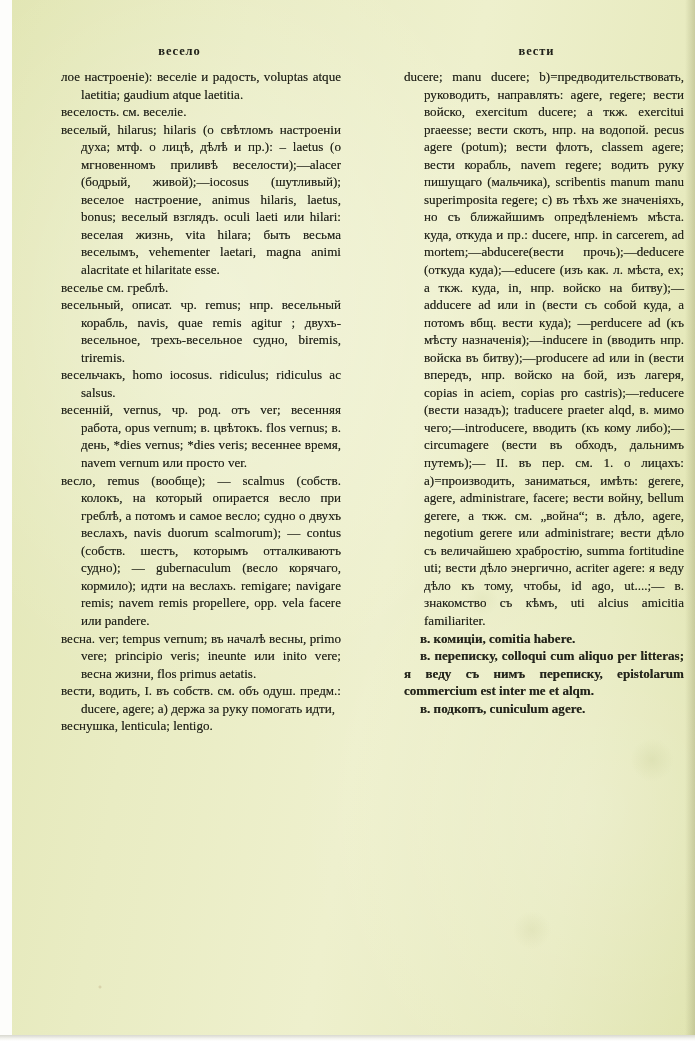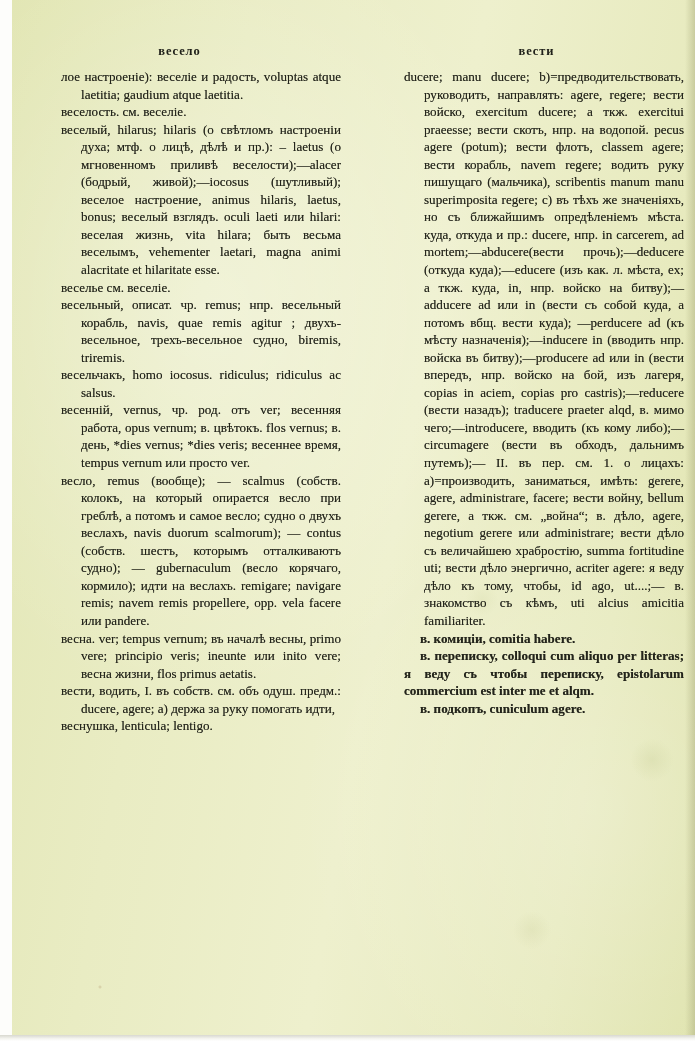--- a/index.html
+++ b/index.html
@@ -140,31 +140,31 @@
   <div class="running-heads">
     <div class="running-head left">весело</div>
     <div class="running-head right">вести</div>
   </div>
 
   <div id="columns">
     <div class="column left" id="col-left">
         <p class="entry">лое настроеніе): веселіе и радость, voluptas atque laetitia; gaudium atque laetitia.</p>
         <p class="entry">веселость. см. веселіе.</p>
         <p class="entry">веселый, hilarus; hilaris (о свѣтломъ настроеніи духа; мтф. о лицѣ, дѣлѣ и пр.): – laetus (о мгновенномъ приливѣ веселости);—alacer (бодрый, живой);—iocosus (шутливый); веселое настроение, animus hilaris, laetus, bonus; веселый взглядъ. oculi laeti или hilari: веселая жизнь, vita hilara; быть весьма веселымъ, vehementer laetari, magna animi alacritate et hilaritate esse.</p>
-        <p class="entry">веселье см. веселіе.</p>
+        <p class="entry">веселье см. греблѣ.</p>
         <p class="entry">весельный, описат. чр. remus; нпр. весельный корабль, navis, quae remis agitur ; двухъ-весельное, трехъ-весельное судно, biremis, triremis.</p>
         <p class="entry">весельчакъ, homo iocosus. ridiculus; ridiculus ac salsus.</p>
-        <p class="entry">весенній, vernus, чр. род. отъ ver; весенняя работа, opus vernum; в. цвѣтокъ. flos vernus; в. день, *dies vernus; *dies veris; весеннее время, tempus vernum или просто ver.</p>
+        <p class="entry">весенній, vernus, чр. род. отъ ver; весенняя работа, opus vernum; в. цвѣтокъ. flos vernus; в. день, *dies vernus; *dies veris; весеннее время, navem vernum или просто ver.</p>
         <p class="entry">весло, remus (вообще); — scalmus (собств. колокъ, на который опирается весло при греблѣ, а потомъ и самое весло; судно о двухъ веслахъ, navis duorum scalmorum); — contus (собств. шестъ, которымъ отталкиваютъ судно); — gubernaculum (весло корячаго, кормило); идти на веслахъ. remigare; navigare remis; navem remis propellere, opp. vela facere или pandere.</p>
         <p class="entry">весна. ver; tempus vernum; въ началѣ весны, primo vere; principio veris; ineunte или inito vere; весна жизни, flos primus aetatis.</p>
         <p class="entry">вести, водить, I. въ собств. см. объ одуш. предм.: ducere, agere; а) держа за руку помогать идти,</p>
         <p class="entry">веснушка, lenticula; lentigo.</p>
       </div>
     <div class="column right" id="col-right">
         <p class="entry">ducere; manu ducere; b)=предводительствовать, руководить, направлять: agere, regere; вести войско, exercitum ducere; а ткж. exercitui praeesse; вести скотъ, нпр. на водопой. pecus agere (potum); вести флотъ, classem agere; вести корабль, navem regere; водить руку пишущаго (мальчика), scribentis manum manu superimposita regere; c) въ тѣхъ же значеніяхъ, но съ ближайшимъ опредѣленіемъ мѣста. куда, откуда и пр.: ducere, нпр. in carcerem, ad mortem;—abducere(вести прочь);—deducere (откуда куда);—educere (изъ как. л. мѣста, ex; а ткж. куда, in, нпр. войско на битву);—adducere ad или in (вести съ собой куда, а потомъ вбщ. вести куда); —perducere ad (къ мѣсту назначенія);—inducere in (вводить нпр. войска въ битву);—producere ad или in (вести впередъ, нпр. войско на бой, изъ лагеря, copias in aciem, copias pro castris);—reducere (вести назадъ); traducere praeter alqd, в. мимо чего;—introducere, вводить (къ кому либо);—circumagere (вести въ обходъ, дальнимъ путемъ);— II. въ пер. см. 1. о лицахъ: а)=производить, заниматься, имѣть: gerere, agere, administrare, facere; вести войну, bellum gerere, а ткж. см. „война“; в. дѣло, agere, negotium gerere или administrare; вести дѣло съ величайшею храбростію, summa fortitudine uti; вести дѣло энергично, acriter agere: я веду дѣло къ тому, чтобы, id ago, ut....;— в. знакомство съ кѣмъ, uti alcius amicitia familiariter.</p>
         <p class="entry indented">в. комиціи, comitia habere.</p>
-        <p class="entry indented">в. переписку, colloqui cum aliquo per litteras; я веду съ чтобы переписку, epistolarum commercium est inter me et alqm.</p>
+        <p class="entry indented">в. переписку, colloqui cum aliquo per litteras; я веду съ нимъ переписку, epistolarum commercium est inter me et alqm.</p>
         <p class="entry indented">в. подкопъ, cuniculum agere.</p>
       </div>
   </div>
 
   <div id="bottom-white-edge"></div>
 </div>
 
 </body></html>

